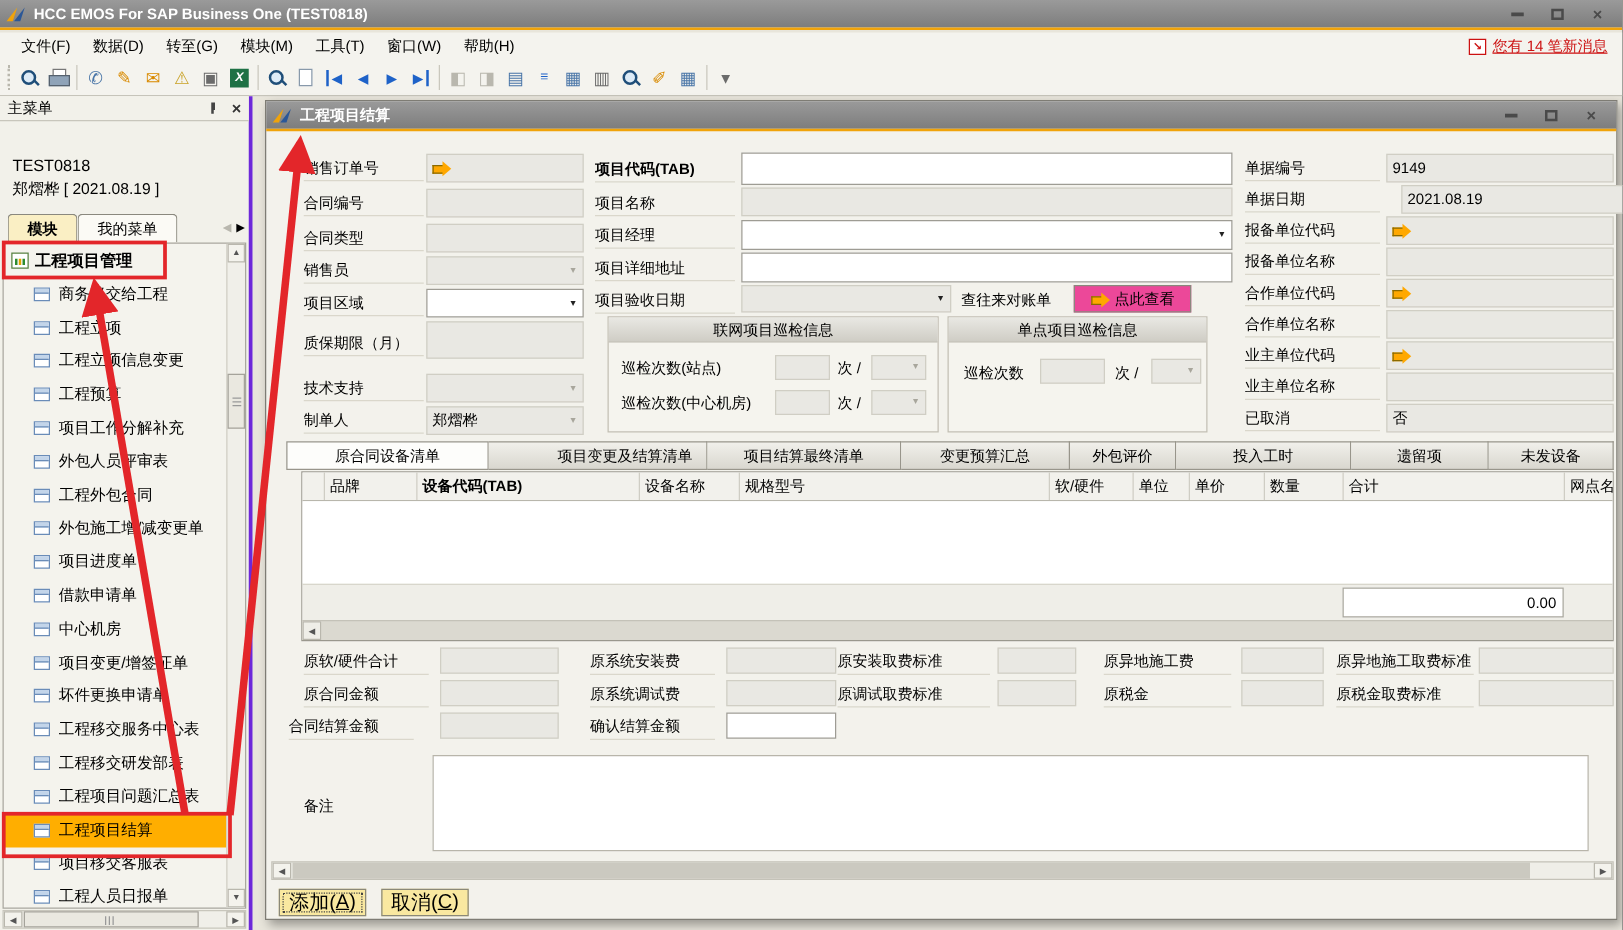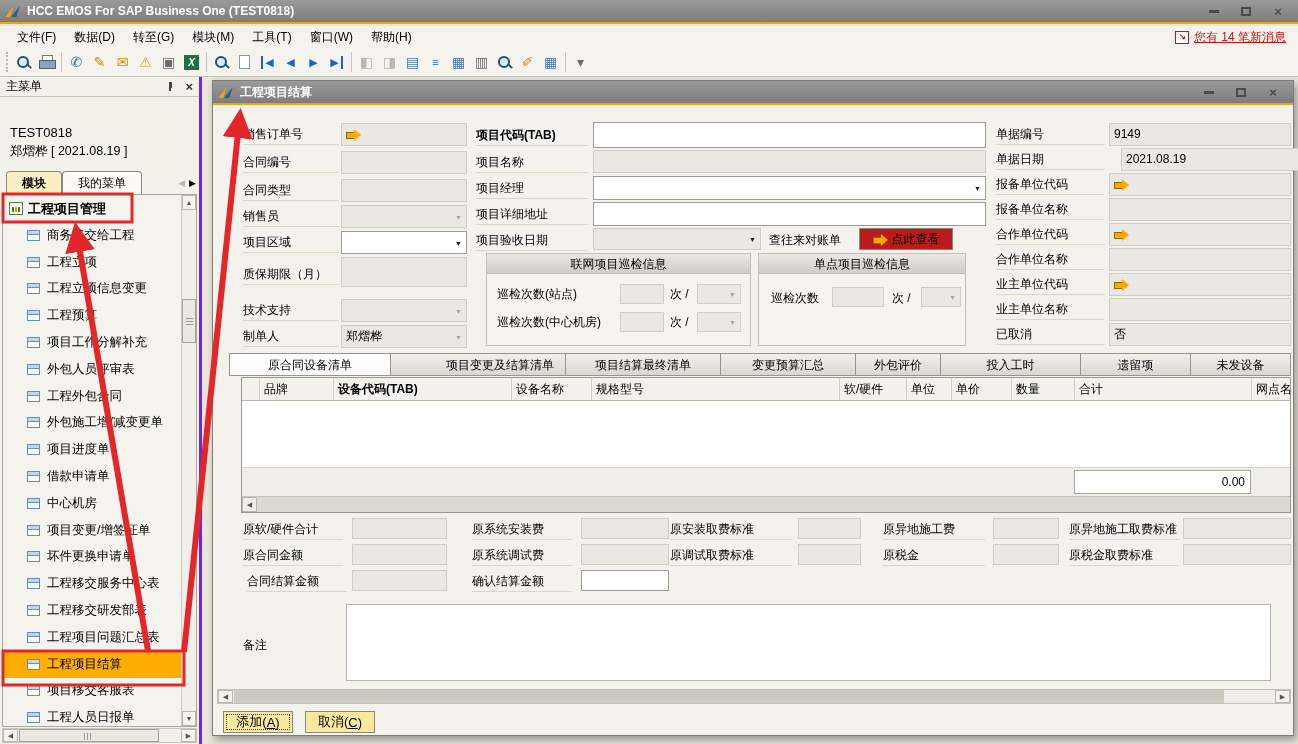--- a/index.html
+++ b/index.html
@@ -117,38 +117,38 @@
   .fld { line-height:21px; padding:0 4px; overflow:hidden; white-space:nowrap; }
   .dd-arrow { position:absolute; right:4px; top:50%; transform:translateY(-50%); font-size:7px; color:#A8A69C; }
   .dd-arrow.dark { color:#222; }
   .larr { position:relative; display:inline-block; width:15px; height:11px; vertical-align:middle; }
   .larr::before { content:""; position:absolute; left:0; top:3px; width:8px; height:5px; background:#FFA800; border:1px solid #8A6A00; border-right:none; }
   .larr::after { content:""; position:absolute; left:8px; top:0; width:0; height:0;
                  border-left:7px solid #FFA800; border-top:6px solid transparent; border-bottom:6px solid transparent; }
   .grp { position:absolute; border:1px solid #C2BFB4; background:#F5F4EE; }
   .grp-head { height:20px; line-height:20px; text-align:center; background:linear-gradient(#E9E8E3,#CFCDC5);
               border-bottom:1px solid #BDBAB0; }
-  .view-box { position:absolute; border:1px solid #8A887E; background:#b91c1c; display:flex;
+  .view-box { position:absolute; border:1px solid #8A887E; background:#ec4899; display:flex;
               align-items:center; justify-content:center; gap:4px; }
   .dtabs { position:absolute; left:16px; top:272px; height:24px; display:flex; }
   .dtab { height:23px; line-height:23px; text-align:center; border:1px solid #98958B; border-left:none;
           background:linear-gradient(#F1F0EB,#D9D7CF); overflow:hidden; white-space:nowrap; }
   .dtab:first-child { border-left:1px solid #98958B; }
   .dtab.active { background:#FDFDFB; }
   .tbl { position:absolute; left:28px; top:296px; width:1050px; height:136px; border:1px solid #9A988E; background:#fff; }
   .thead { display:flex; height:23px; background:#F2F1EC; border-bottom:1px solid #B8B6AC; }
   .th { border-right:1px solid #CFCDC4; line-height:22px; padding-left:4px; overflow:hidden; white-space:nowrap; flex:none; }
   .tbody { height:66px; background:#fff; }
   .tfoot { position:relative; height:29px; background:#EFEEE8; border-top:1px solid #D8D6CC; }
   .total-field { position:absolute; left:832px; top:2px; width:177px; height:24px; background:#fff;
                  border:1px solid #A8A69C; text-align:right; line-height:22px; padding:0 5px; }
   .tbl-hscroll { position:relative; height:16px; background:#DBD9D0; border-top:1px solid #C4C2B8; }
   .tbl-hscroll .hbtn { height:15px; border:1px solid #B9B7AD; background:#EFEEE8; }
   .ybtn { position:absolute; height:22px; background:#F9E8A0; border:1px solid #8A8878; display:flex;
-          align-items:center; justify-content:center; font-size:13px; }
+          align-items:center; justify-content:center; font-size:16px; }
   .ybtn.focus { outline:1px dotted #444; outline-offset:-4px; }
   .mn { text-decoration:underline; }
   .bot-hscroll { position:absolute; left:4px; top:608px; width:1074px; height:15px; background:#EFEEE8;
                  border:1px solid #C4C2B8; }
   .bot-hscroll .thumbbar { position:absolute; left:16px; top:0; width:990px; height:13px; background:#CBC9C0; }
   .remarks-input { position:absolute; left:133px; top:523px; width:925px; height:77px; background:#fff;
                    border:1px solid #B8B5AA; resize:none; font-family:inherit; font-size:12px; }
   .annot { position:absolute; left:0; top:0; pointer-events:none; z-index:60; }
 </style>
 </head>
@@ -499,21 +499,21 @@
     <div class="ro-field" style="left:139px;top:463px;width:95px;height:21px;"></div>
     <span class="flabel" style="left:259px;top:464px;width:100px;">原系统调试费</span>
     <div class="ro-field" style="left:368px;top:463px;width:88px;height:21px;"></div>
     <span class="flabel" style="left:457px;top:464px;width:122px;">原调试取费标准</span>
     <div class="ro-field" style="left:585px;top:463px;width:63px;height:21px;"></div>
     <span class="flabel" style="left:670px;top:464px;width:102px;">原税金</span>
     <div class="ro-field" style="left:780px;top:463px;width:66px;height:21px;"></div>
     <span class="flabel" style="left:856px;top:464px;width:110px;">原税金取费标准</span>
     <div class="ro-field" style="left:970px;top:463px;width:108px;height:21px;"></div>
 
-    <span class="flabel" style="left:34px;top:490px;width:100px;">合同结算金额</span>
+    <span class="flabel" style="left:18px;top:490px;width:100px;">合同结算金额</span>
     <div class="ro-field" style="left:139px;top:489px;width:95px;height:21px;"></div>
     <span class="flabel" style="left:259px;top:490px;width:100px;">确认结算金额</span>
     <div class="ed-field" style="left:368px;top:489px;width:88px;height:21px;"></div>
 
     <span class="abs" style="left:30px;top:556px;">备注</span>
     <textarea class="remarks-input" style=""></textarea>
 
     <div class="bot-hscroll">
       <span class="hbtn" style="left:0;">◀</span>
       <span class="thumbbar"></span>

